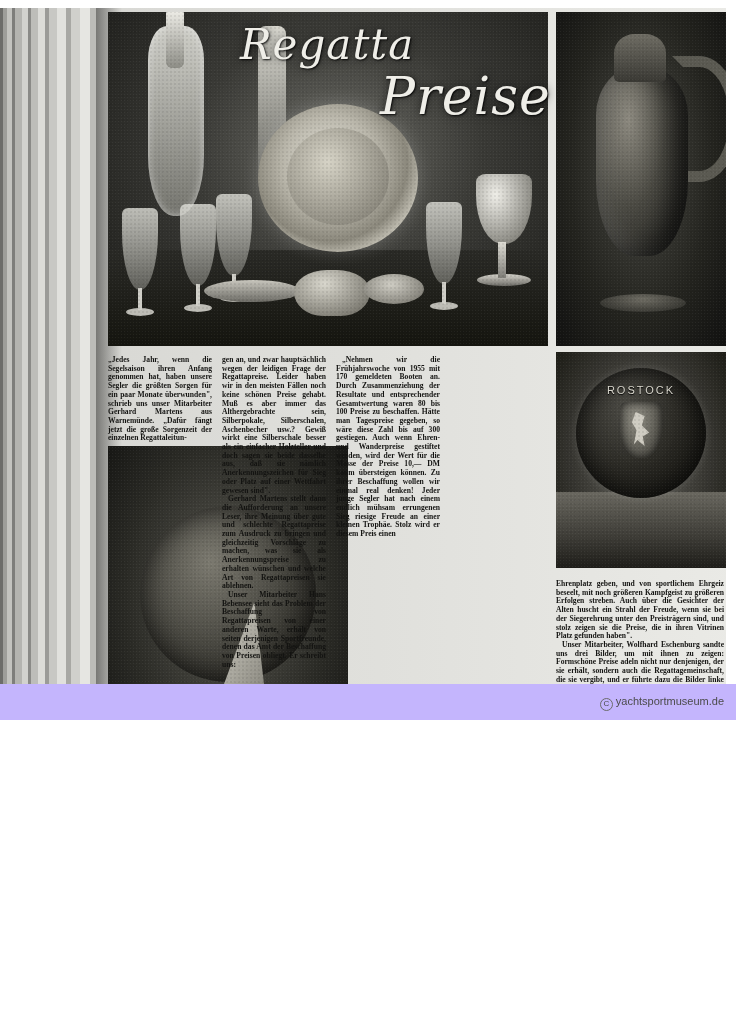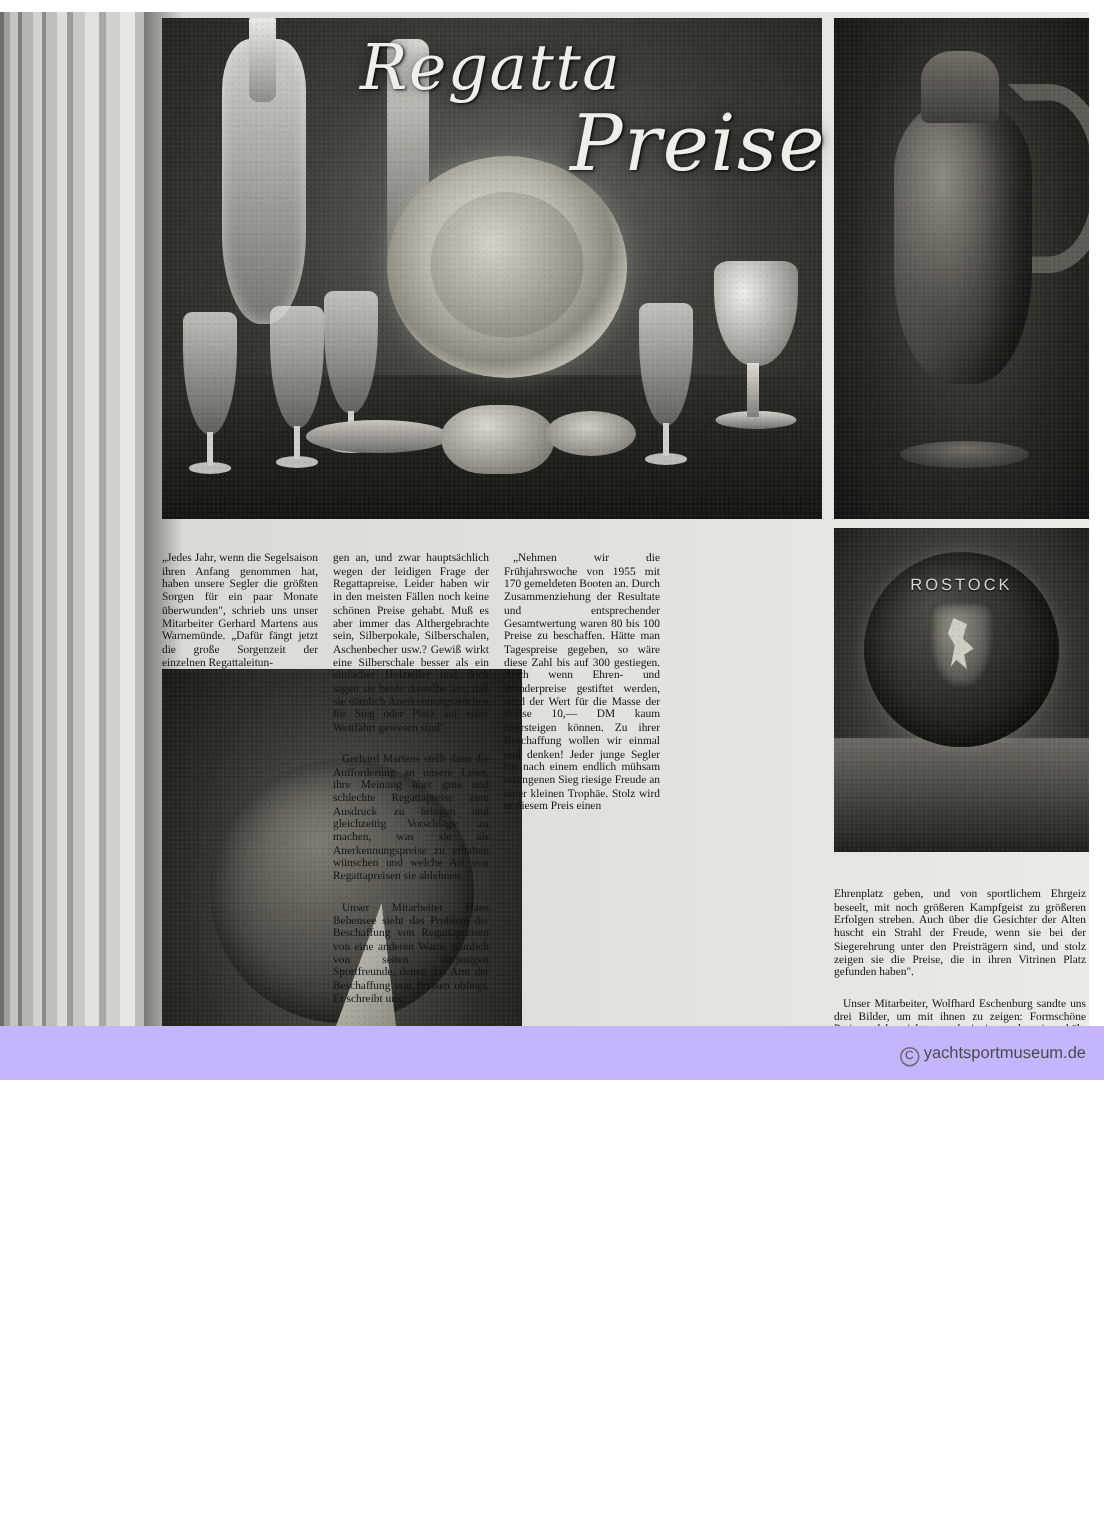--- a/index.html
+++ b/index.html
@@ -358,21 +358,21 @@
   .col {
     position: absolute;
     color: #131311;
     font-family: "Liberation Serif", serif;
     font-size: 7.6px;
     line-height: 8.7px;
     text-align: justify;
     text-justify: inter-word;
     hyphens: auto;
   }
-  .col p { margin: 12px 0 0 0; text-indent: 6px; }
+  .col p { margin: 0 0 0 0; text-indent: 6px; font-weight: bold; }
   .col p.noind { text-indent: 0; }
   #col1 { left: 108px; top: 356px; width: 104px; }
   #col2 { left: 222px; top: 356px; width: 104px; }
   #col3 { left: 336px; top: 356px; width: 104px; }
   #col4 { left: 450px; top: 356px; width: 98px; }
   #col5 { left: 556px; top: 580px; width: 168px; }
 
   
   #footer {
     position: absolute;
@@ -491,21 +491,21 @@
     <div class="grain"></div>
   </div>
 
   <div class="col" id="col1">
     <p class="noind">„Jedes Jahr, wenn die Segelsaison ihren Anfang genommen hat, haben unsere Segler die größten Sorgen für ein paar Monate überwunden", schrieb uns unser Mitarbeiter Gerhard Martens aus Warnemünde. „Dafür fängt jetzt die große Sorgenzeit der einzelnen Regattaleitun-</p>
   </div>
 
   <div class="col" id="col2">
     <p class="noind">gen an, und zwar hauptsächlich wegen der leidigen Frage der Regattapreise. Leider haben wir in den meisten Fällen noch keine schönen Preise gehabt. Muß es aber immer das Althergebrachte sein, Silberpokale, Silberschalen, Aschenbecher usw.? Gewiß wirkt eine Silberschale besser als ein einfacher Holzteller und doch sagen sie beide dasselbe aus, daß sie nämlich Anerkennungszeichen für Sieg oder Platz auf einer Wettfahrt gewesen sind".</p>
     <p>Gerhard Martens stellt dann die Aufforderung an unsere Leser, ihre Meinung über gute und schlechte Regattapreise zum Ausdruck zu bringen und gleichzeitig Vorschläge zu machen, was sie als Anerkennungspreise zu erhalten wünschen und welche Art von Regattapreisen sie ablehnen.</p>
-    <p>Unser Mitarbeiter Hans Bebensee sieht das Problem der Beschaffung von Regattapreisen von eine anderen Warte, nämlich von seiten derjenigen Sportfreunde, denen das Amt der Beschaffung von Preisen obliegt. Er schreibt uns:</p>
+    <p>Unser Mitarbeiter Hans Bebensee sieht das Problem der Beschaffung von Regattapreisen von einer anderen Warte, erhält von seiten derjenigen Sportfreunde, denen das Amt der Beschaffung von Preisen obliegt. Er schreibt uns:</p>
   </div>
 
   <div class="col" id="col3">
     <p>„Nehmen wir die Frühjahrswoche von 1955 mit 170 gemeldeten Booten an. Durch Zusammenziehung der Resultate und entsprechender Gesamtwertung waren 80 bis 100 Preise zu beschaffen. Hätte man Tagespreise gegeben, so wäre diese Zahl bis auf 300 gestiegen. Auch wenn Ehren- und Wanderpreise gestiftet werden, wird der Wert für die Masse der Preise 10,— DM kaum übersteigen können. Zu ihrer Beschaffung wollen wir einmal real denken! Jeder junge Segler hat nach einem endlich mühsam errungenen Sieg riesige Freude an einer kleinen Trophäe. Stolz wird er diesem Preis einen</p>
   </div>
 
   <div class="col" id="col4"></div>
 
   <div class="col" id="col5">
     <p class="noind">Ehrenplatz geben, und von sportlichem Ehrgeiz beseelt, mit noch größeren Kampfgeist zu größeren Erfolgen streben. Auch über die Gesichter der Alten huscht ein Strahl der Freude, wenn sie bei der Siegerehrung unter den Preisträgern sind, und stolz zeigen sie die Preise, die in ihren Vitrinen Platz gefunden haben".</p>

